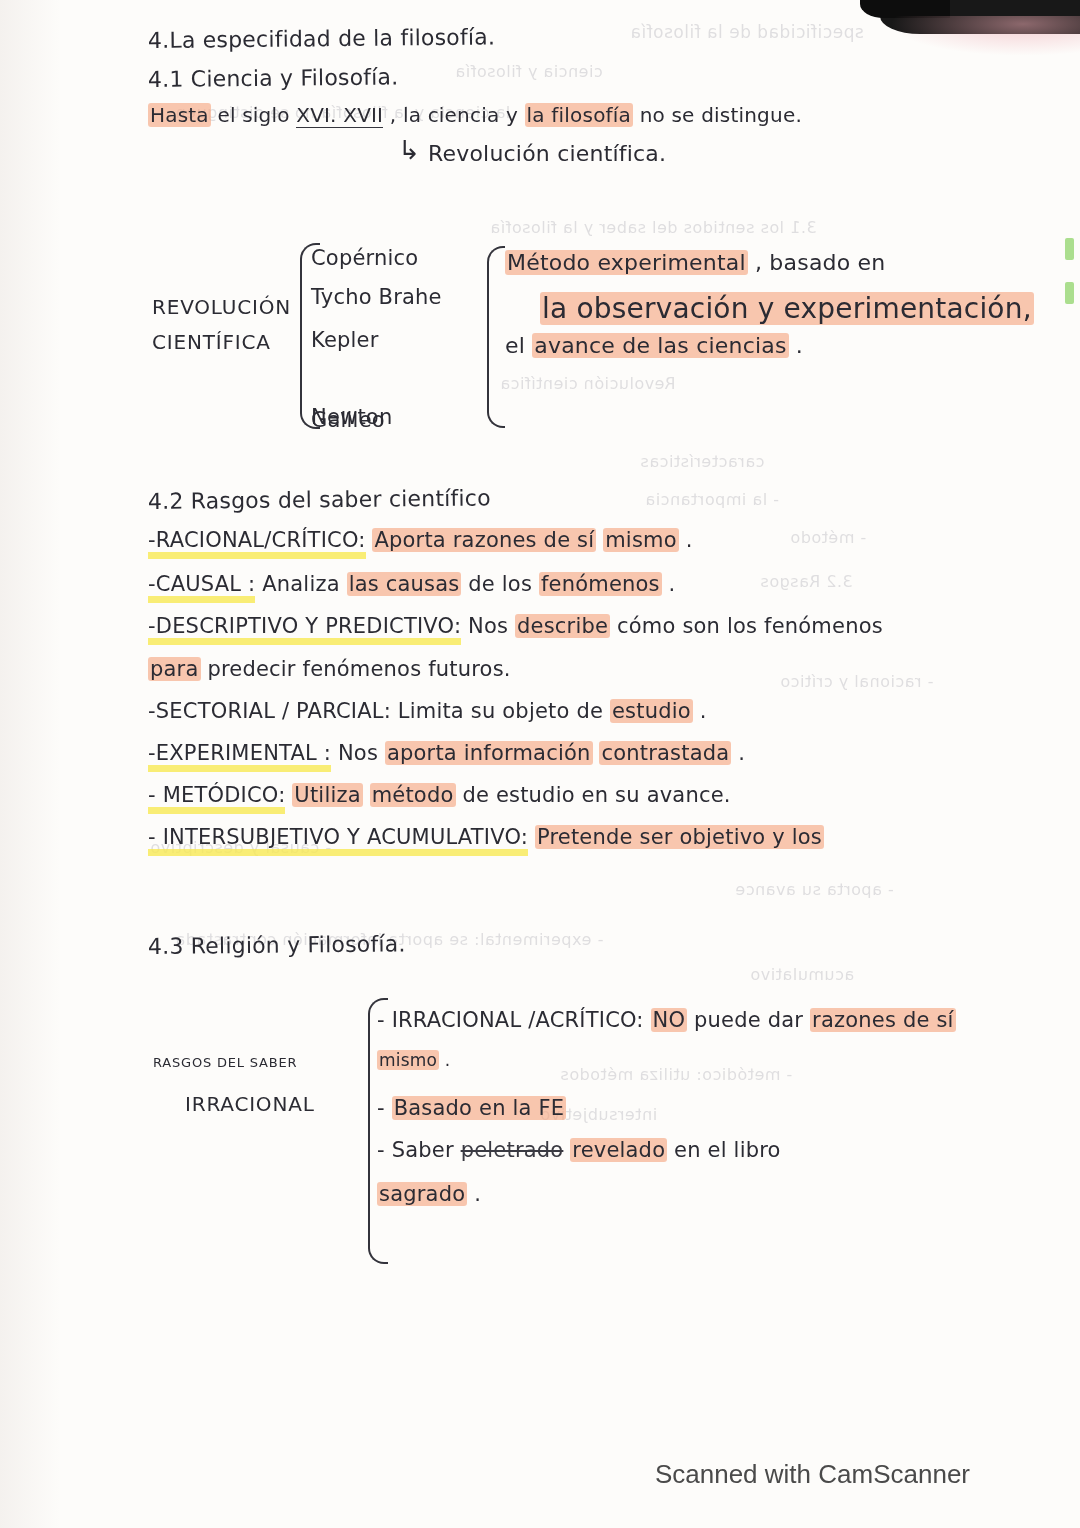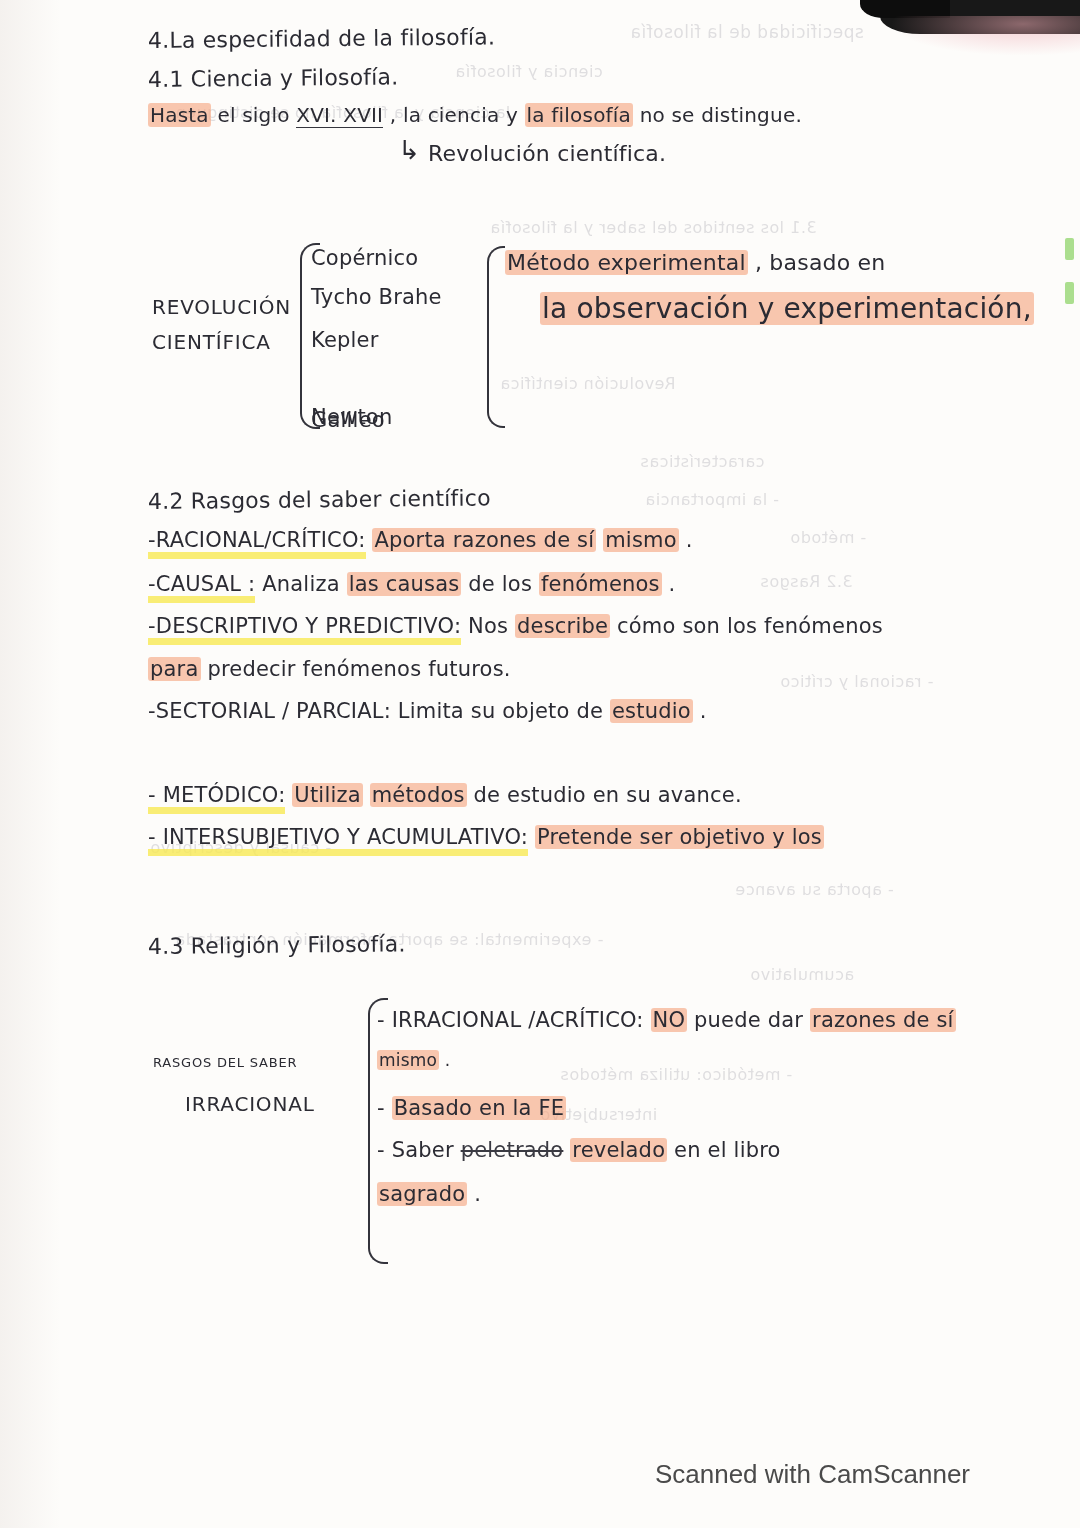--- a/index.html
+++ b/index.html
@@ -208,20 +208,25 @@
 
   <div class="brace" style="left:487px; top:246px; width:16px; height:178px;"></div>
 
   <div class="hw" style="left:505px; top:250px; font-size:22px;">
     <span class="hl-orange">Método experimental</span>
     <span>, basado en</span>
   </div>
   <div class="hw" style="left:519px; top:292px; font-size:28px;margin-left:21px;">
     <span class="hl-orange">la observación y experimentación,</span>
   </div>
+  <div class="hw" style="left:505px; top:333px; font-size:22px;">
+    <span>el</span>
+    <span class="hl-orange">avance de las ciencias</span>
+    <span>.</span>
+  </div>
 
   <div class="hw slant" style="left:148px; top:489px; font-size:22px;">4.2 Rasgos del saber científico</div>
 
   <div class="hw" style="left:148px; top:528px; font-size:21px;">
     <span class="hl-yellow-under">-RACIONAL/CRÍTICO:</span>
     <span class="hl-orange">Aporta razones de sí</span>
     <span class="hl-orange">mismo</span>
     <span>.</span>
   </div>
 
@@ -246,25 +251,32 @@
     <span>predecir fenómenos futuros.</span>
   </div>
 
   <div class="hw" style="left:148px; top:699px; font-size:21px;">
     <span>-SECTORIAL / PARCIAL:</span>
     <span>Limita su objeto de</span>
     <span class="hl-orange">estudio</span>
     <span>.</span>
   </div>
 
+  <div class="hw" style="left:148px; top:741px; font-size:21px;">
+    <span class="hl-yellow-under">-EXPERIMENTAL :</span>
+    <span>Nos</span>
+    <span class="hl-orange">aporta información</span>
+    <span class="hl-orange">contrastada</span>
+    <span>.</span>
+  </div>
 
   <div class="hw" style="left:148px; top:783px; font-size:21px;">
     <span class="hl-yellow-under">- METÓDICO:</span>
     <span class="hl-orange">Utiliza</span>
-    <span class="hl-orange">métodos</span>
+    <span class="hl-orange">método</span>
     <span>de estudio en su avance.</span>
   </div>
 
   <div class="hw" style="left:148px; top:825px; font-size:21px;">
     <span class="hl-yellow-under">- INTERSUBJETIVO Y ACUMULATIVO:</span>
     <span class="hl-orange">Pretende ser objetivo y los</span>
   </div>
 
   <div class="hw slant" style="left:148px; top:934px; font-size:22px;">4.3 Religión y Filosofía.</div>
 

